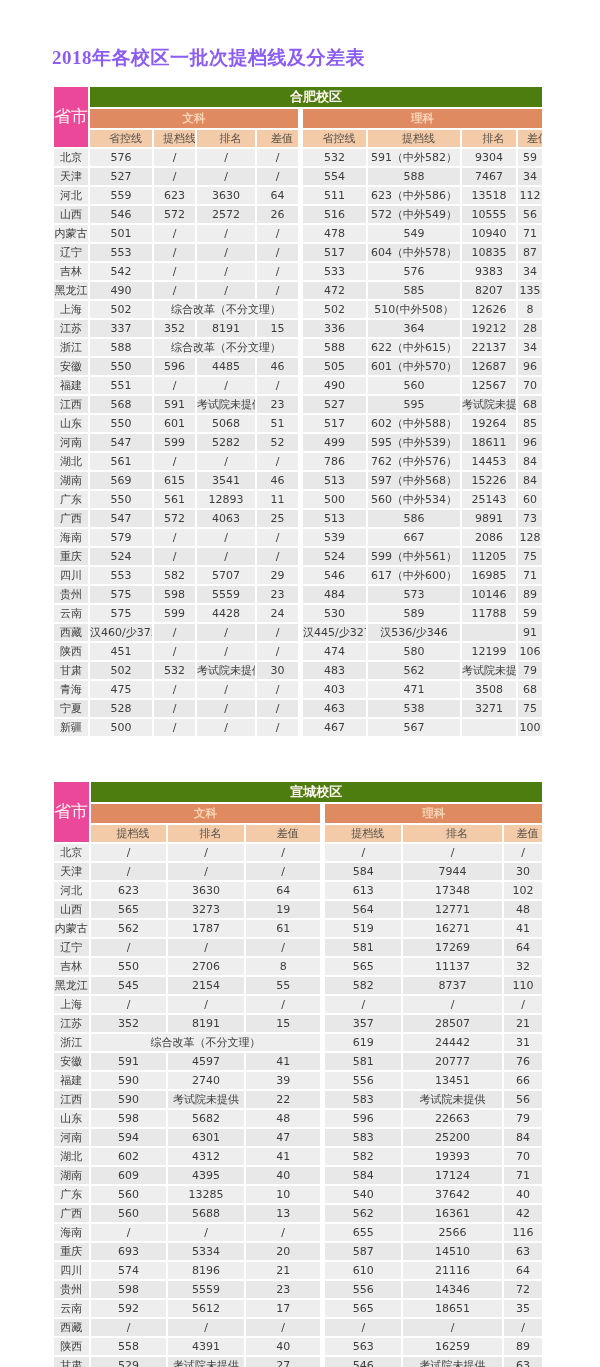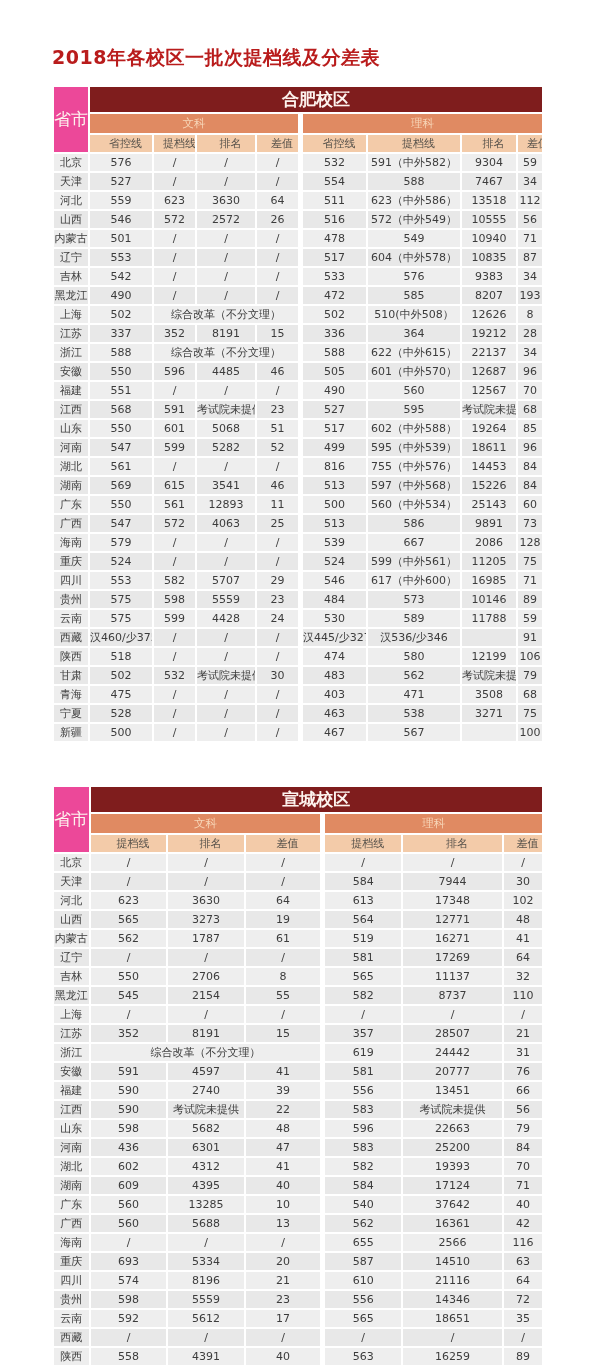--- a/index.html
+++ b/index.html
@@ -1,24 +1,24 @@
 <!DOCTYPE html>
 <html><head>
 <meta charset="utf-8">
 <style>
   html,body{margin:0;padding:0;background:#ffffff;}
   body{width:600px;font-family:"DejaVu Sans","Liberation Sans",sans-serif;color:#3a3a3a;}
   .page{padding:46px 28px 40px 50px;}
-  .title{font-size:19px;line-height:1.25;color:#b91c1c;margin:0 0 15px 2px;font-weight:bold;letter-spacing:0.5px;}
+  .title{font-size:19px;line-height:1.25;color:#8b5cf6;margin:0 0 15px 2px;font-weight:bold;letter-spacing:0.5px;font-family:Liberation Serif, serif;}
   table.score-table{border-collapse:separate;border-spacing:2px;table-layout:fixed;width:492px;margin-left:2px;}
   #table2{margin-top:42px;}
   th,td{font-size:11px;font-weight:normal;text-align:center;vertical-align:middle;padding:1px 0;height:13px;overflow:hidden;white-space:nowrap;}
-  .campus-band{background:#7f1d1d;color:#fdf3ee;font-weight:bold;font-size:17px;height:16px;}
+  .campus-band{background:#4d7c0f;color:#fdf3ee;font-weight:bold;font-size:13px;height:16px;}
   .corner{background:#ec4899;color:#fdf3ee;font-weight:normal;font-size:17px;}
-  .group{background:#e08a62;color:#f7d6b8;font-weight:normal;font-size:11.5px;height:17px;margin-left:45px;}
+  .group{background:#e08a62;color:#f7d6b8;font-weight:bold;font-size:11.5px;height:17px;margin-left:45px;}
   tr.sub th{background:#f3cba9;color:#57524b;height:15px;padding-left:9px;}
   tbody th.prov,tbody td{background:#eeeeee;color:#3c3c3c;}
   tbody tr:nth-child(even) th.prov,tbody tr:nth-child(even) td{background:#e8e8e8;}
   td.li-start,th.li-start{border-left:3px solid #ffffff;}
 </style>
 </head>
 <body>
 
 <div class="page">
 
@@ -136,21 +136,21 @@
         </tr>
         <tr>
           <th class="prov">黑龙江</th>
           <td>490</td>
           <td>/</td>
           <td>/</td>
           <td>/</td>
           <td class="li-start">472</td>
           <td>585</td>
           <td>8207</td>
-          <td>193</td>
+          <td>135</td>
         </tr>
         <tr>
           <th class="prov">上海</th>
           <td>502</td>
           <td colspan="3">综合改革（不分文理）</td>
           <td class="li-start">502</td>
           <td>510(中外508）</td>
           <td>12626</td>
           <td>8</td>
         </tr>
@@ -228,22 +228,22 @@
           <td>595（中外539）</td>
           <td>18611</td>
           <td>96</td>
         </tr>
         <tr>
           <th class="prov">湖北</th>
           <td>561</td>
           <td>/</td>
           <td>/</td>
           <td>/</td>
-          <td class="li-start">816</td>
-          <td>755（中外576）</td>
+          <td class="li-start">786</td>
+          <td>762（中外576）</td>
           <td>14453</td>
           <td>84</td>
         </tr>
         <tr>
           <th class="prov">湖南</th>
           <td>569</td>
           <td>615</td>
           <td>3541</td>
           <td>46</td>
           <td class="li-start">513</td>
@@ -334,21 +334,21 @@
           <td>/</td>
           <td>/</td>
           <td>/</td>
           <td class="li-start">汉445/少327</td>
           <td>汉536/少346</td>
           <td></td>
           <td>91</td>
         </tr>
         <tr>
           <th class="prov">陕西</th>
-          <td>518</td>
+          <td>451</td>
           <td>/</td>
           <td>/</td>
           <td>/</td>
           <td class="li-start">474</td>
           <td>580</td>
           <td>12199</td>
           <td>106</td>
         </tr>
         <tr>
           <th class="prov">甘肃</th>
@@ -554,21 +554,21 @@
           <th class="prov">山东</th>
           <td>598</td>
           <td>5682</td>
           <td>48</td>
           <td class="li-start">596</td>
           <td>22663</td>
           <td>79</td>
         </tr>
         <tr>
           <th class="prov">河南</th>
-          <td>436</td>
+          <td>594</td>
           <td>6301</td>
           <td>47</td>
           <td class="li-start">583</td>
           <td>25200</td>
           <td>84</td>
         </tr>
         <tr>
           <th class="prov">湖北</th>
           <td>602</td>
           <td>4312</td>

